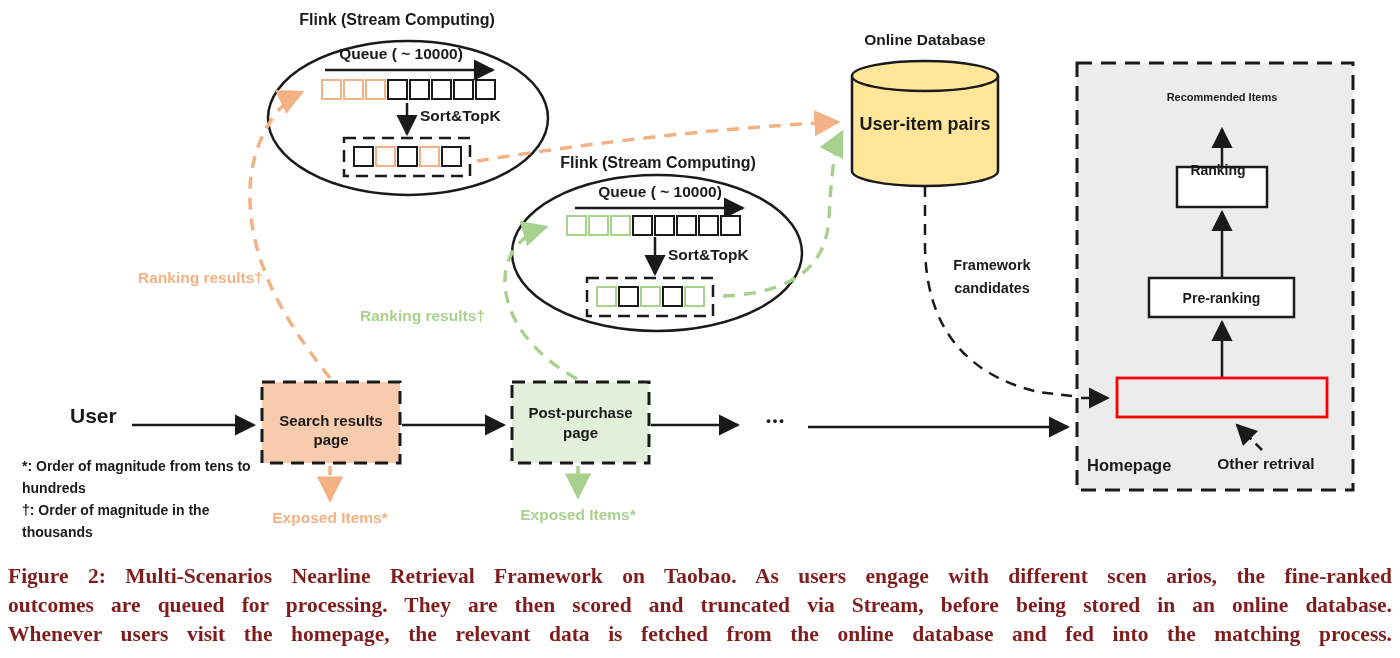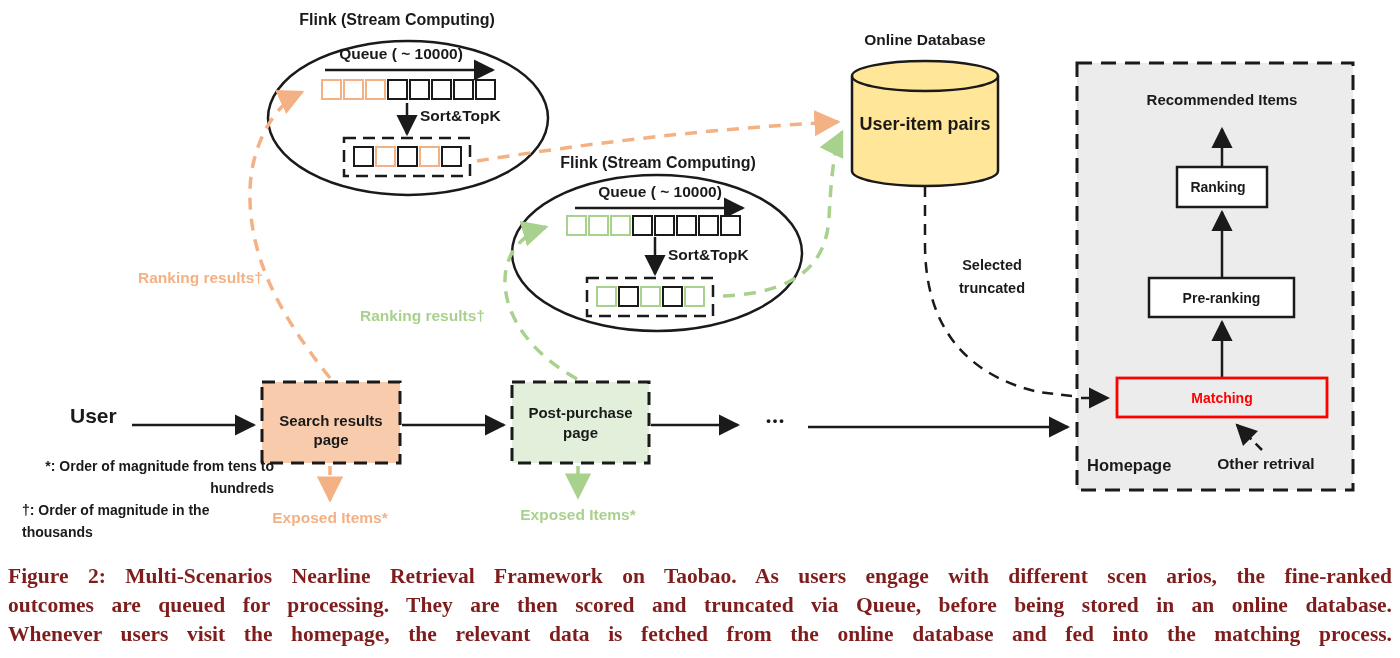--- a/index.html
+++ b/index.html
@@ -124,42 +124,41 @@
       <div class="sq sq-green"></div>
       <div class="sq sq-black"></div>
       <div class="sq sq-green"></div>
       <div class="sq sq-black"></div>
       <div class="sq sq-green"></div>
     </div>
 
   <div class="abs lbl ctr" style="left:825px;top:31px;width:200px;font-size:15.5px;">Online Database</div>
   <div class="abs lbl ctr" style="left:825px;top:114px;width:200px;font-size:18px;">User-item pairs</div>
 
-  <div class="abs lbl ctr" style="left:1122px;top:91px;width:200px;font-size:15px;">Recommended Items</div>
-  <div class="abs lbl flexbox" style="left:1177px;top:167px;width:82px;height:40px;font-size:14px;">Ranking</div>
+  <div class="abs lbl ctr" style="left:1122px;top:91px;width:200px;font-size:11px;">Recommended Items</div>
+  <div class="abs lbl flexbox" style="left:1177px;top:150px;width:82px;height:40px;font-size:14px;">Ranking</div>
   <div class="abs lbl flexbox" style="left:1149px;top:278px;width:145px;height:39px;font-size:14px;text-align:center;">Pre-ranking</div>
-  <div class="abs lbl flexbox" style="left:1117px;top:378px;width:210px;height:39px;font-size:14px;color:#FF0000;">Matching</div>
   <div class="abs lbl ctr" style="left:1186px;top:455px;width:160px;font-size:15.5px;">Other retrival</div>
   <div class="abs lbl" style="left:1087px;top:456px;font-size:16.5px;">Homepage</div>
 
   <div class="abs lbl" style="left:70px;top:404px;font-size:21px;">User</div>
   <div class="abs lbl flexbox" style="left:262px;top:382px;width:138px;height:96px;font-size:15px;line-height:1.3;white-space:normal;padding:0 14px;">Search results page</div>
   <div class="abs lbl flexbox" style="left:512px;top:382px;width:137px;height:81px;font-size:15px;line-height:1.3;white-space:normal;padding:0 8px;">Post-purchase page</div>
   <div class="abs lbl ctr" style="left:756px;top:413px;width:40px;font-size:13px;letter-spacing:2px;">•••</div>
 
   <div class="abs lbl" style="left:138px;top:269px;font-size:15.5px;color:#F4B183;">Ranking results†</div>
   <div class="abs lbl" style="left:360px;top:307px;font-size:15.5px;color:#A9D18E;">Ranking results†</div>
   <div class="abs lbl ctr" style="left:255px;top:509px;width:150px;font-size:15.5px;color:#F4B183;">Exposed Items*</div>
   <div class="abs lbl ctr" style="left:503px;top:506px;width:150px;font-size:15.5px;color:#A9D18E;">Exposed Items*</div>
-  <div class="abs lbl ctr" style="left:937px;top:254px;width:110px;font-size:14.5px;white-space:normal;line-height:1.6;">Selected truncated</div>
+  <div class="abs lbl ctr" style="left:937px;top:254px;width:110px;font-size:14.5px;white-space:normal;line-height:1.6;">Framework candidates</div>
 
   <div class="abs" style="left:22px;top:455px;width:252px;">
-    <div class="lbl" style="font-size:14px;line-height:22px;white-space:normal;text-align:right;">*: Order of magnitude from tens to hundreds</div>
+    <div class="lbl" style="font-size:14px;line-height:22px;white-space:normal;">*: Order of magnitude from tens to hundreds</div>
     <div class="lbl" style="font-size:14px;line-height:22px;white-space:normal;">†: Order of magnitude in the thousands</div>
   </div>
 
   <div class="caption">
     <div class="cap-line">Figure 2: Multi-Scenarios Nearline Retrieval Framework on Taobao. As users engage with different scen arios, the fine-ranked</div>
-    <div class="cap-line">outcomes are queued for processing. They are then scored and truncated via Queue, before being stored in an online database.</div>
+    <div class="cap-line">outcomes are queued for processing. They are then scored and truncated via Stream, before being stored in an online database.</div>
     <div class="cap-line">Whenever users visit the homepage, the relevant data is fetched from the online database and fed into the matching process.</div>
   </div>
 
 </div>
 
 </body></html>

